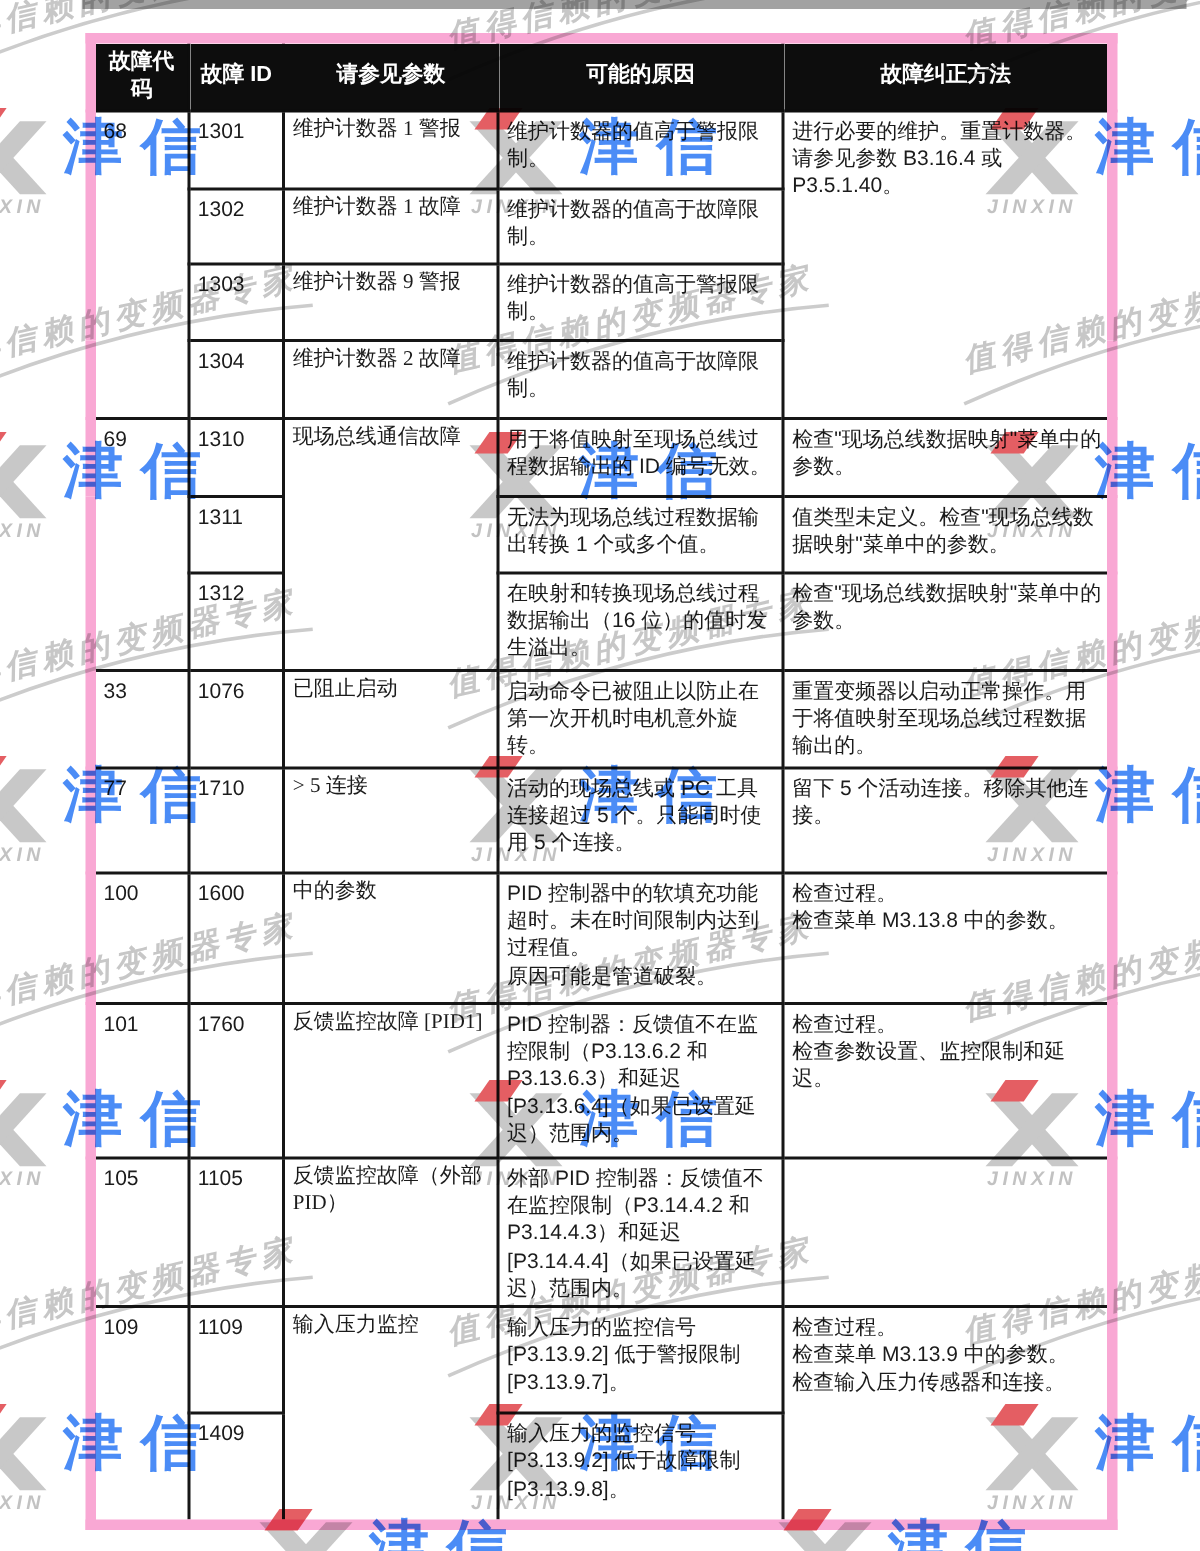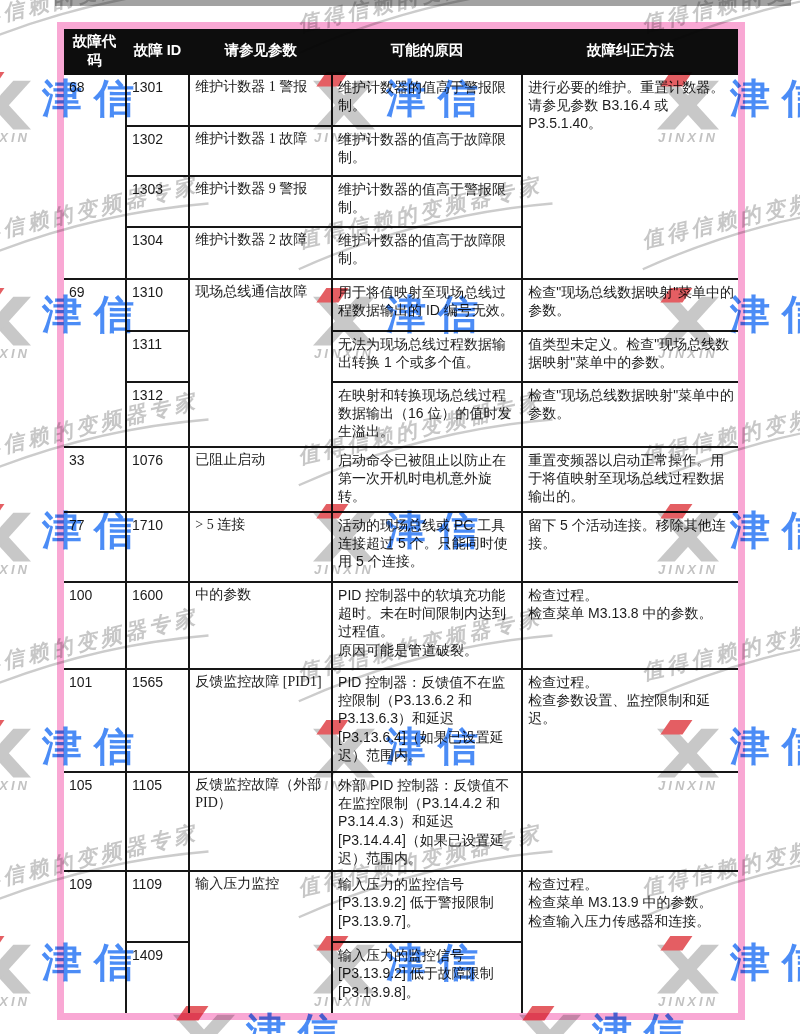--- a/index.html
+++ b/index.html
@@ -211,21 +211,21 @@
           <td class="col-code">100</td>
           <td class="col-id">1600</td>
           <td class="col-name">中的参数</td>
           <td class="col-cause">PID 控制器中的软填充功能超时。未在时间限制内达到过程值。
 原因可能是管道破裂。</td>
           <td class="col-fix">检查过程。
 检查菜单 M3.13.8 中的参数。</td>
         </tr>
         <tr style="height: 103px;">
           <td class="col-code">101</td>
-          <td class="col-id">1565</td>
+          <td class="col-id">1760</td>
           <td class="col-name">反馈监控故障 [PID1]</td>
           <td class="col-cause">PID 控制器：反馈值不在监控限制（P3.13.6.2 和 P3.13.6.3）和延迟 [P3.13.6.4]（如果已设置延迟）范围内。</td>
           <td class="col-fix">检查过程。
 检查参数设置、监控限制和延迟。</td>
         </tr>
         <tr style="height: 94px;">
           <td class="col-code">105</td>
           <td class="col-id">1105</td>
           <td class="col-name">反馈监控故障（外部 PID）</td>
           <td class="col-cause">外部 PID 控制器：反馈值不在监控限制（P3.14.4.2 和 P3.14.4.3）和延迟 [P3.14.4.4]（如果已设置延迟）范围内。</td>

